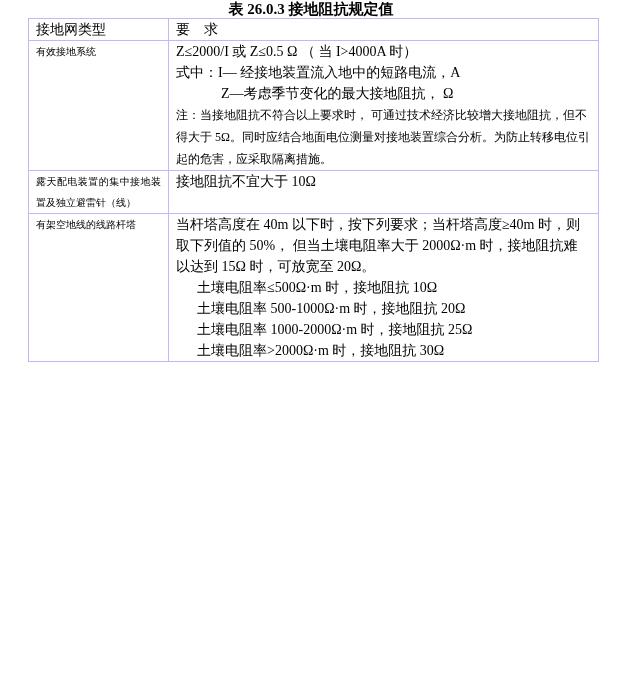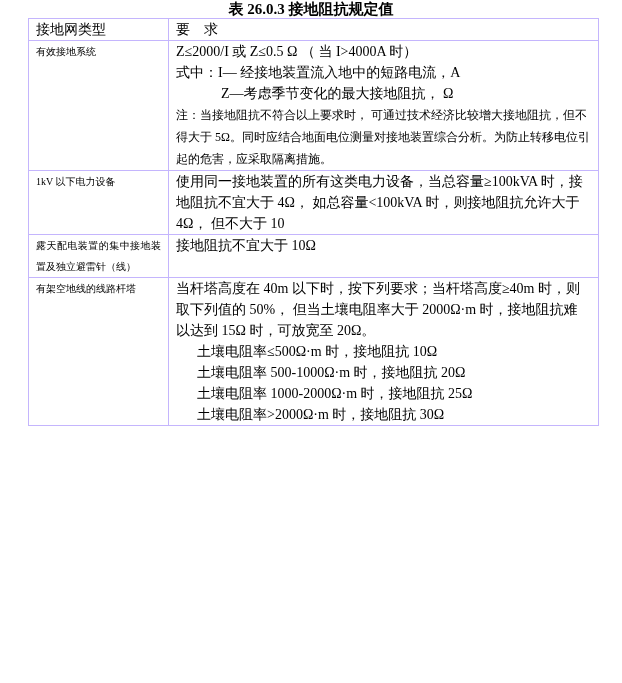--- a/index.html
+++ b/index.html
@@ -68,26 +68,20 @@
         <tr>
           <td class="category-cell">有效接地系统</td>
           <td class="requirement-cell">
             <div class="req-line indent-0"><span class="normal">Z≤2000/I 或 Z≤0.5 Ω （ 当 I&gt;4000A 时）</span></div>
             <div class="req-line indent-0"><span class="normal">式中：I— 经接地装置流入地中的短路电流，A</span></div>
             <div class="req-line indent-1"><span class="normal">Z—考虑季节变化的最大接地阻抗， Ω</span></div>
             <div class="req-line indent-0"><span class="note">注：当接地阻抗不符合以上要求时， 可通过技术经济比较增大接地阻抗，但不得大于 5Ω。同时应结合地面电位测量对接地装置综合分析。为防止转移电位引起的危害，应采取隔离措施。</span></div>
           </td>
         </tr>
         <tr>
-          <td class="category-cell">1kV 以下电力设备</td>
-          <td class="requirement-cell">
-            <div class="req-line indent-0"><span class="normal">使用同一接地装置的所有这类电力设备，当总容量≥100kVA 时，接地阻抗不宜大于 4Ω， 如总容量&lt;100kVA 时，则接地阻抗允许大于 4Ω， 但不大于 10</span></div>
-          </td>
-        </tr>
-        <tr>
           <td class="category-cell">露天配电装置的集中接地装置及独立避雷针（线）</td>
           <td class="requirement-cell">
             <div class="req-line indent-0"><span class="normal">接地阻抗不宜大于 10Ω</span></div>
           </td>
         </tr>
         <tr>
           <td class="category-cell">有架空地线的线路杆塔</td>
           <td class="requirement-cell">
             <div class="req-line indent-0"><span class="normal">当杆塔高度在 40m 以下时，按下列要求；当杆塔高度≥40m 时，则取下列值的 50%， 但当土壤电阻率大于 2000Ω·m 时，接地阻抗难以达到 15Ω 时，可放宽至 20Ω。</span></div>
             <div class="req-line indent-2"><span class="normal">土壤电阻率≤500Ω·m 时，接地阻抗 10Ω</span></div>

